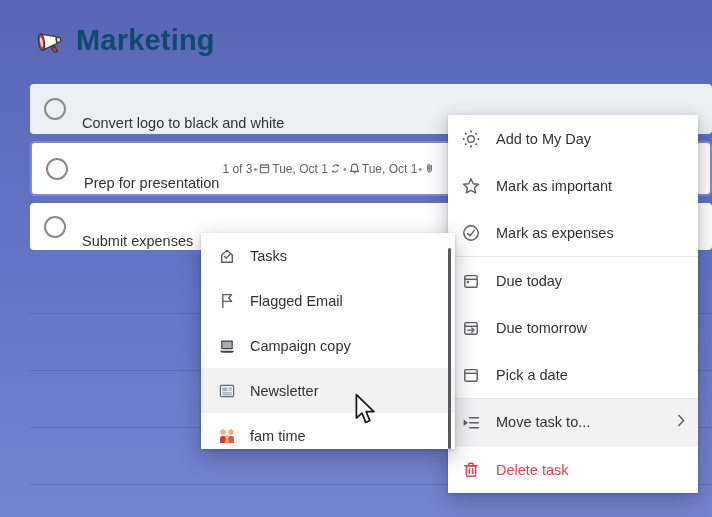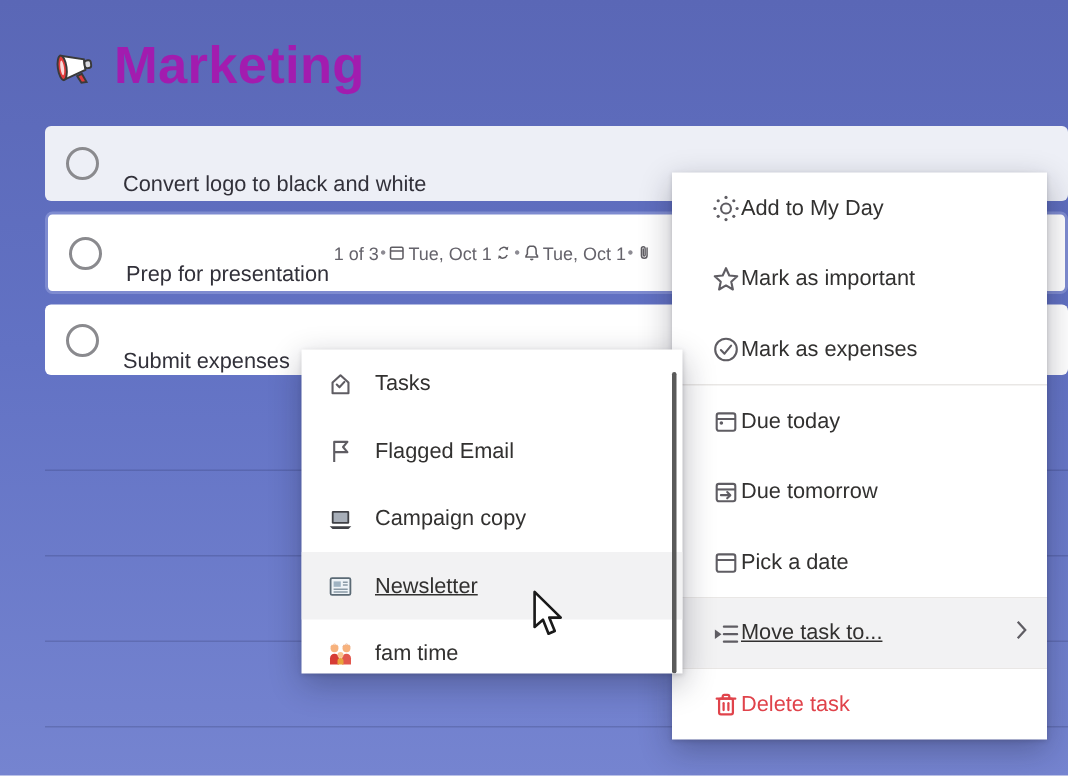--- a/index.html
+++ b/index.html
@@ -4,42 +4,42 @@
 <style>
   * { box-sizing: border-box; margin: 0; padding: 0; }
   html,body { width:712px; height:517px; overflow:hidden; }
   body {
     position:relative;
     font-family:"Liberation Sans", sans-serif;
     background:linear-gradient(180deg,#5a67b6 0%,#6272c4 45%,#7584d0 100%);
   }
   
   .header { position:absolute; left:36px; top:24px; display:flex; align-items:center; gap:12px; }
-  .header h1 { color:#a21caf; font-size:35px; font-weight:700; letter-spacing:.2px; }
+  .header h1 { color:#0c4a6e; font-size:29px; font-weight:700; letter-spacing:.2px; }
   
   .bg-sep { position:absolute; left:30px; right:0; height:1px; background:rgba(22,28,66,.18); }
   
   .task-row { position:absolute; left:30px; right:0; background:#fff; border-radius:4px;
               display:flex; align-items:center; padding-left:14px; gap:16px; }
   .row-1 { top:84px; height:50px; background:#edeff6; }
   .row-2 { top:141px; height:55px; border:2px solid #7e8bd0; border-radius:5px; }
   .row-3 { top:203px; height:47px; }
   .t-circle { flex:0 0 auto; width:22px; height:22px; border:2px solid #8a8a8e; border-radius:50%; background:transparent; cursor:pointer; }
   .t-col { display:flex; flex-direction:row; gap:3px; }
   .t-title { font-size:14.5px; color:#32313a;margin-top:28px; }
   .t-meta { display:flex; align-items:center; gap:1px; font-size:12px; color:#65636b; }
   .t-meta svg { display:block; }
   .dot { color:#8d8b93; font-size:11px; }
   
   .menu { position:absolute; background:#fff; box-shadow:0 7px 20px rgba(20,20,40,.30), 0 1px 3px rgba(20,20,40,.18); }
   .ctx-menu { left:448px; top:115px; width:250px; z-index:5; }
   .sub-menu { left:201px; top:233px; width:254px; height:216px; z-index:6; overflow:hidden; }
-  .mi { display:flex; align-items:center; padding-left:26px; height:47px; font-size:14.5px; color:#323130; cursor:pointer; position:relative; }
+  .mi { display:flex; align-items:center; gap:15px; padding-left:13px; height:47px; font-size:14.5px; color:#323130; cursor:pointer; position:relative; }
   .sub-menu .mi { height:45px; padding-left:16px; gap:13px; }
-  .mi.hover { background:#f2f2f3;text-decoration:underline; }
+  .mi.hover { background:#f2f2f3; }
   .mi .micon { flex:0 0 20px; width:20px; height:20px; }
   .mi .chev { position:absolute; right:13px; top:50%; transform:translateY(-50%); }
   .mi.danger { color:#e0434b;align-items:center; }
   .mdiv { height:1px; background:#e9e7e5; }
   .scroll-thumb { position:absolute; right:4px; top:15px; bottom:0; width:3px; background:#5a5a5a; border-radius:2px; z-index:7; }
   
   .cursor { position:absolute; left:352px; top:393px; z-index:20; }
 </style>
 </head>
 <body>

